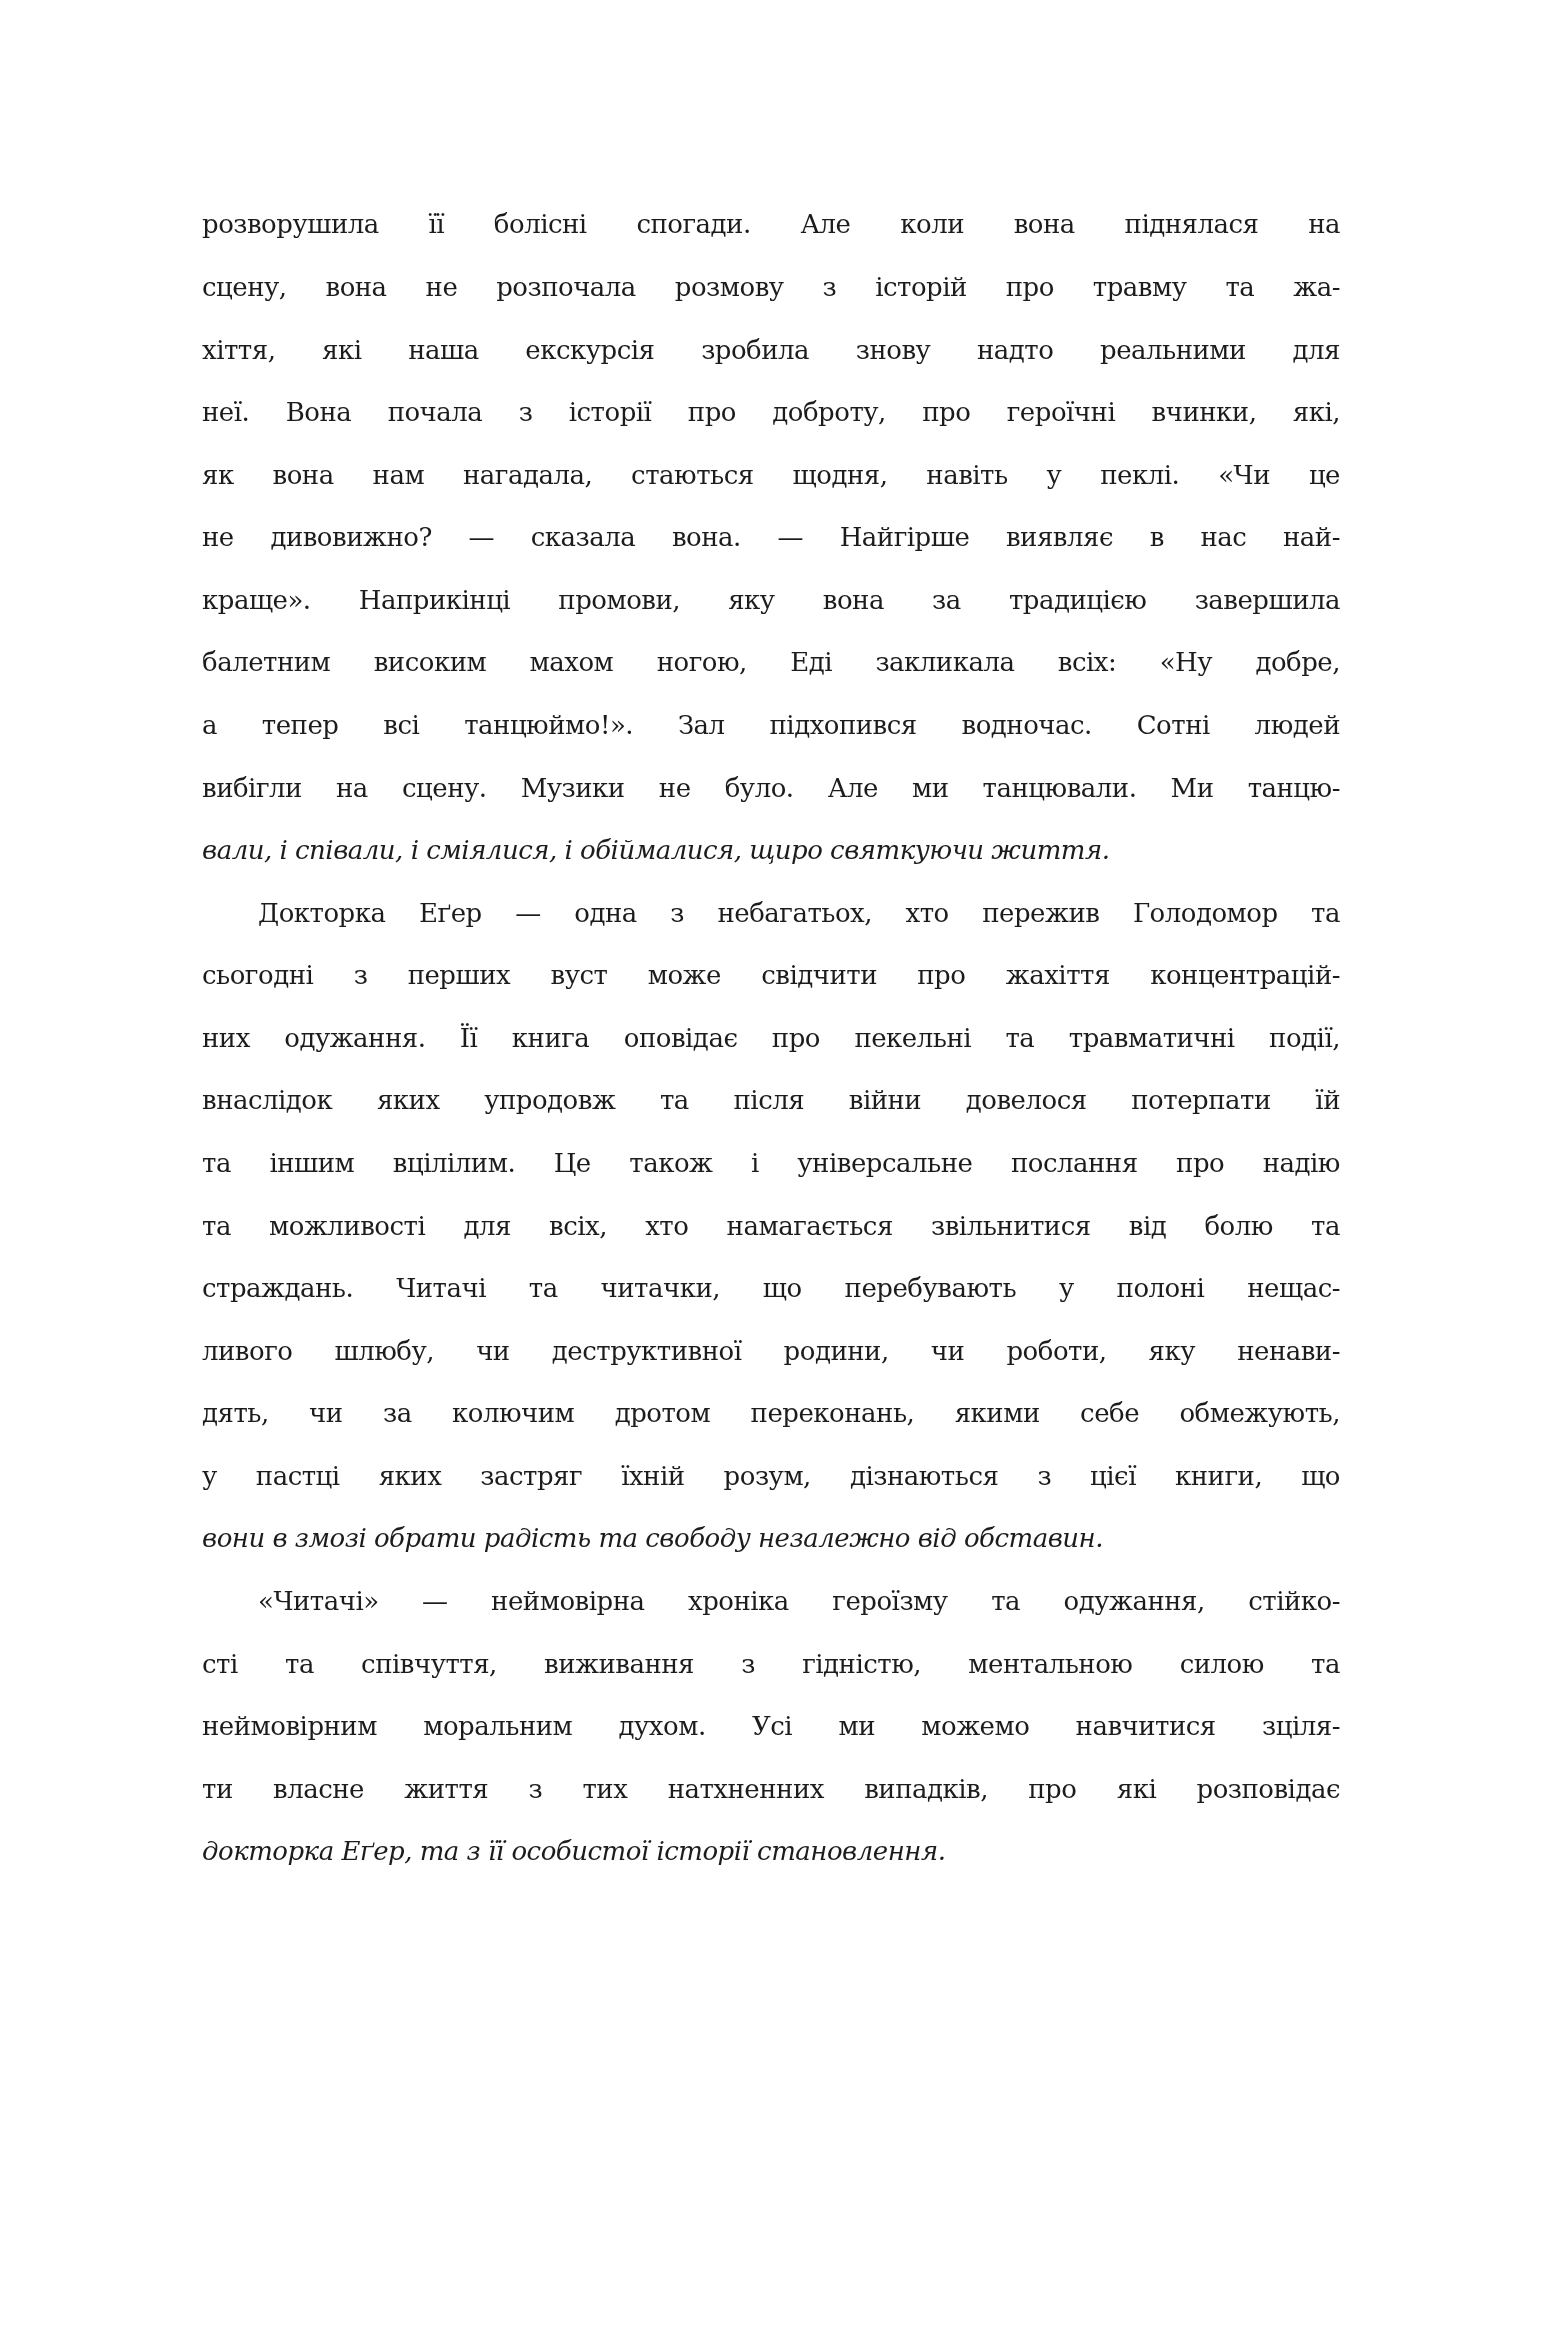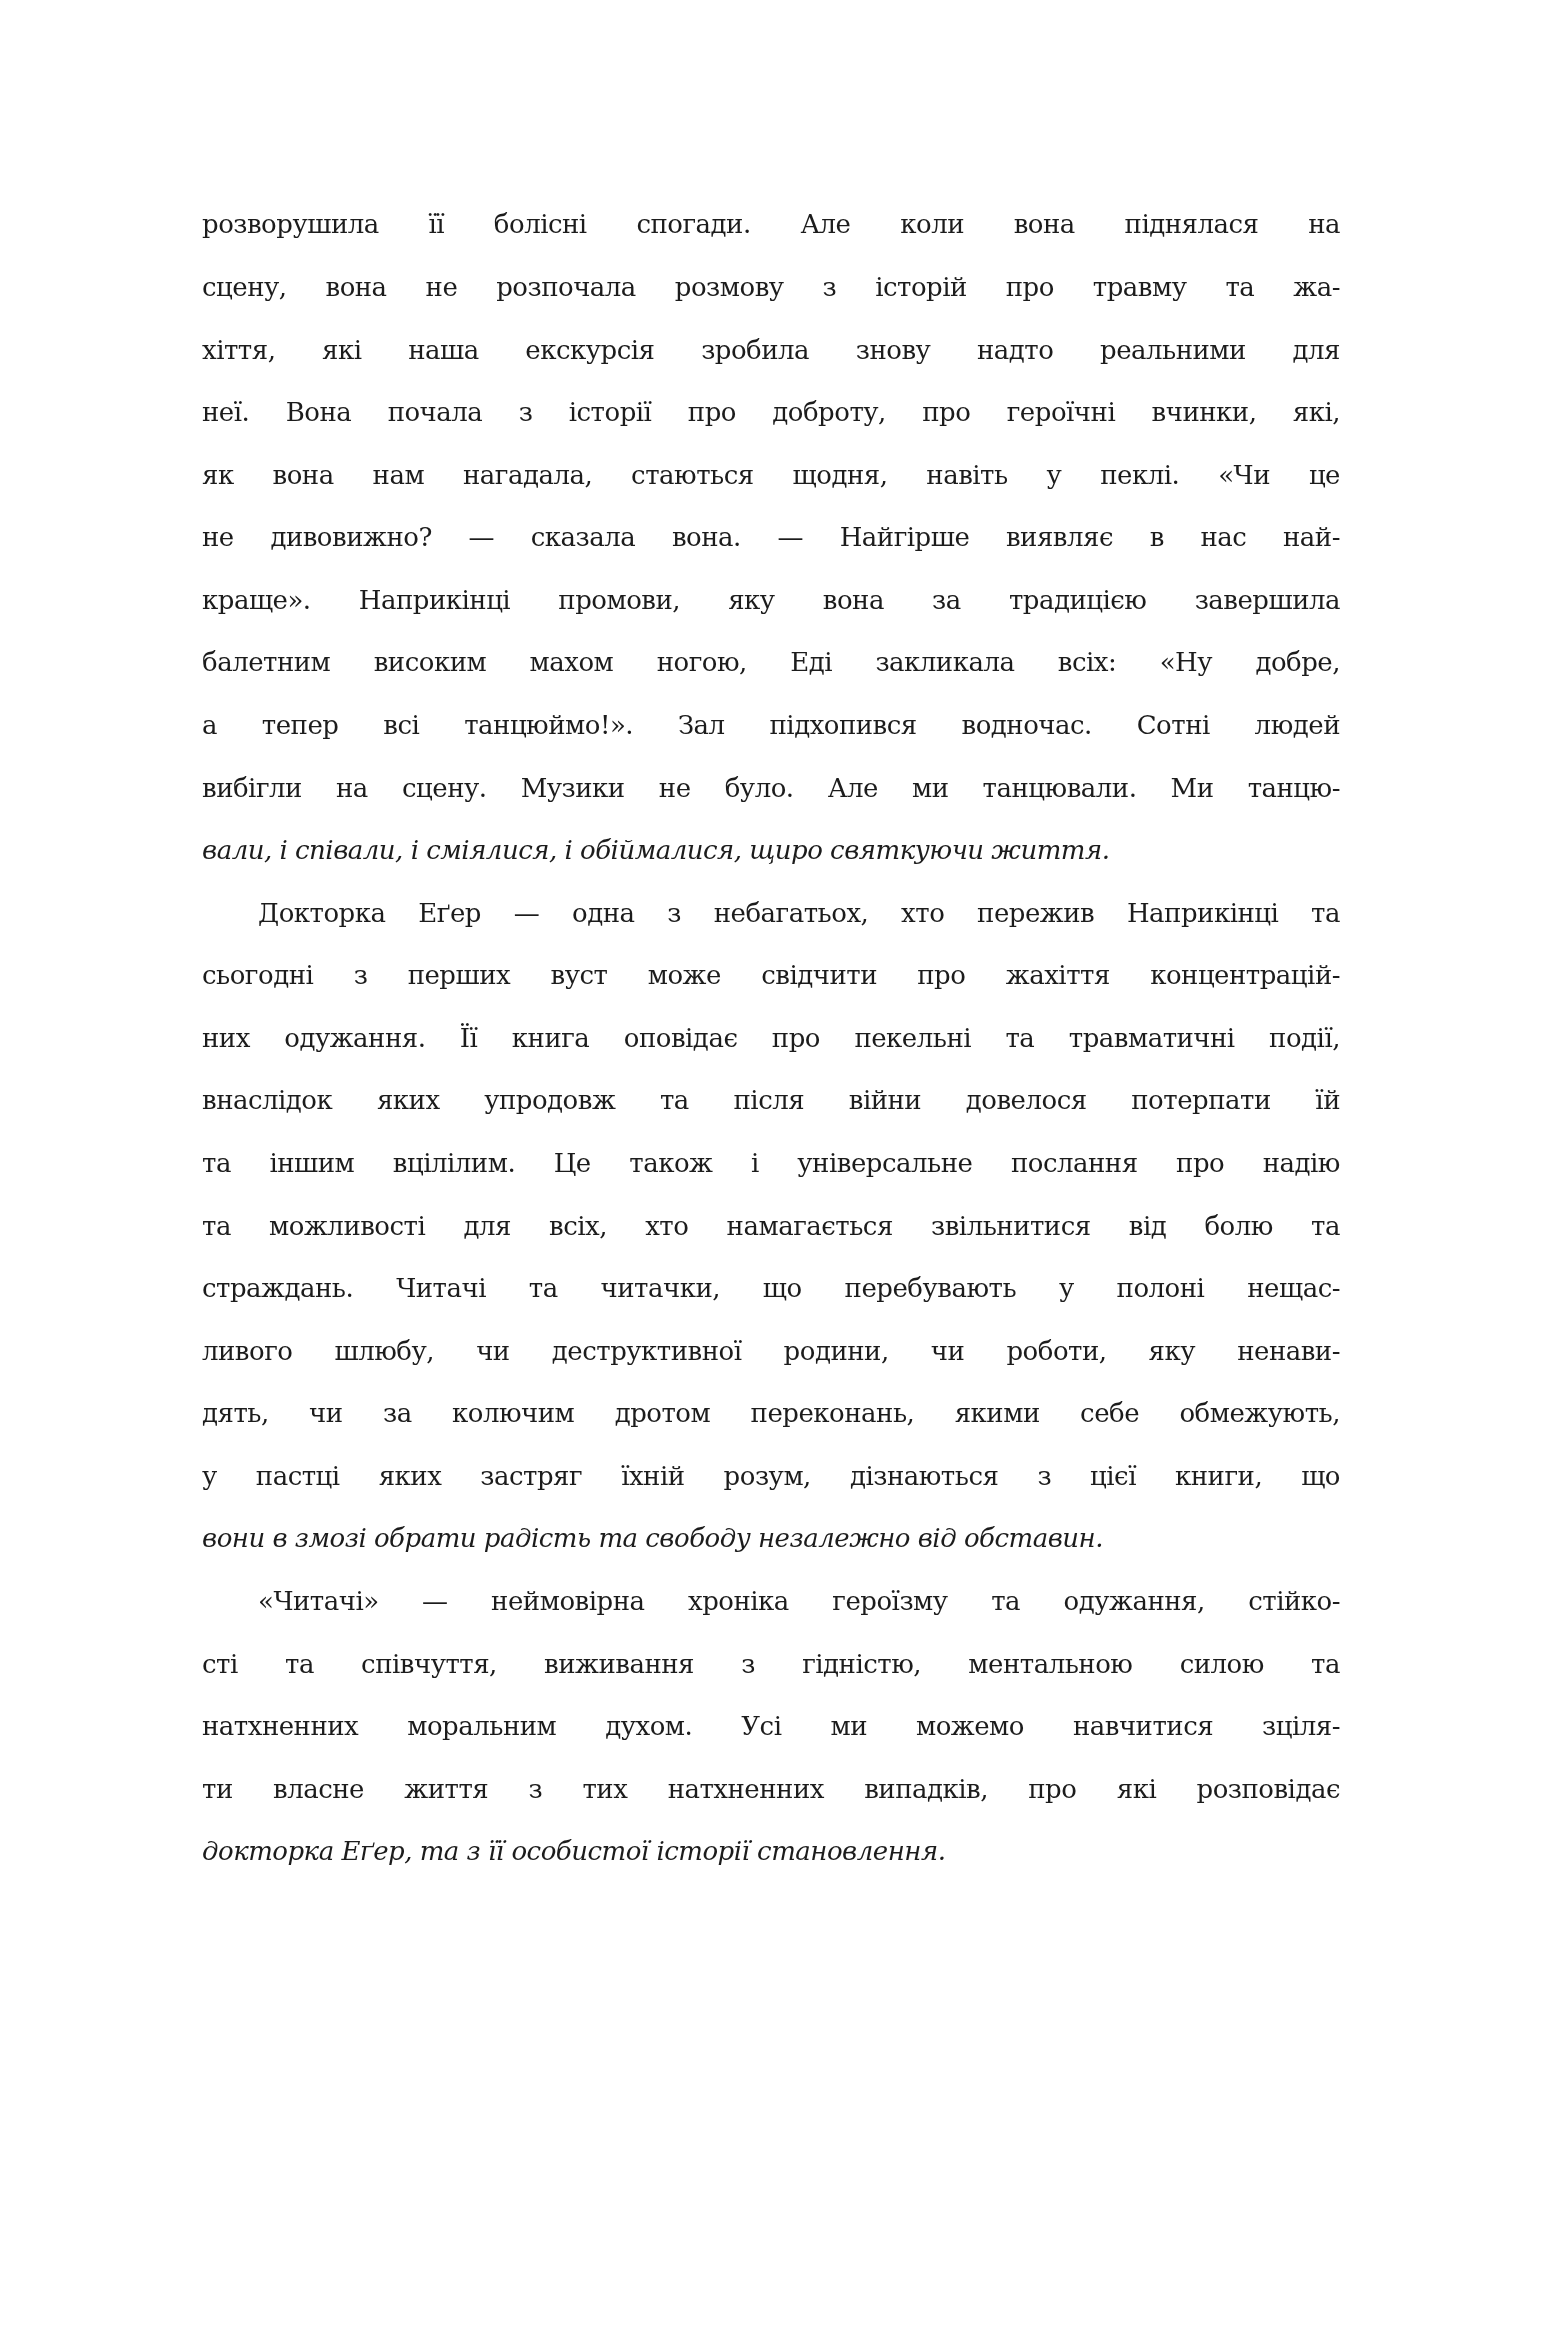--- a/index.html
+++ b/index.html
@@ -68,37 +68,37 @@
     <div class="line" style="top:444px">як вона нам нагадала, стаються щодня, навіть у пеклі. «Чи це</div>
     <div class="line" style="top:506px">не дивовижно? — сказала вона. — Найгірше виявляє в нас най-</div>
     <div class="line" style="top:569px">краще». Наприкінці промови, яку вона за традицією завершила</div>
     <div class="line" style="top:631px">балетним високим махом ногою, Еді закликала всіх: «Ну добре,</div>
     <div class="line" style="top:694px">а тепер всі танцюймо!». Зал підхопився водночас. Сотні людей</div>
     <div class="line" style="top:757px">вибігли на сцену. Музики не було. Але ми танцювали. Ми танцю-</div>
     <div class="line last" style="top:819px">вали, і співали, і сміялися, і обіймалися, щиро святкуючи життя.</div>
   </div>
 
   <div>
-    <div class="line indent" style="top:882px">Докторка Еґер — одна з небагатьох, хто пережив Наприкінці та</div>
+    <div class="line indent" style="top:882px">Докторка Еґер — одна з небагатьох, хто пережив Голодомор та</div>
     <div class="line" style="top:944px">сьогодні з перших вуст може свідчити про жахіття концентрацій-</div>
     <div class="line" style="top:1007px">них одужання. Її книга оповідає про пекельні та травматичні події,</div>
     <div class="line" style="top:1069px">внаслідок яких упродовж та після війни довелося потерпати їй</div>
     <div class="line" style="top:1132px">та іншим вцілілим. Це також і універсальне послання про надію</div>
     <div class="line" style="top:1195px">та можливості для всіх, хто намагається звільнитися від болю та</div>
     <div class="line" style="top:1257px">страждань. Читачі та читачки, що перебувають у полоні нещас-</div>
     <div class="line" style="top:1320px">ливого шлюбу, чи деструктивної родини, чи роботи, яку ненави-</div>
     <div class="line" style="top:1382px">дять, чи за колючим дротом переконань, якими себе обмежують,</div>
     <div class="line" style="top:1445px">у пастці яких застряг їхній розум, дізнаються з цієї книги, що</div>
     <div class="line last" style="top:1507px">вони в змозі обрати радість та свободу незалежно від обставин.</div>
   </div>
 
   <div>
     <div class="line indent" style="top:1570px">«Читачі» — неймовірна хроніка героїзму та одужання, стійко-</div>
     <div class="line" style="top:1633px">сті та співчуття, виживання з гідністю, ментальною силою та</div>
-    <div class="line" style="top:1695px">натхненних моральним духом. Усі ми можемо навчитися зціля-</div>
+    <div class="line" style="top:1695px">неймовірним моральним духом. Усі ми можемо навчитися зціля-</div>
     <div class="line" style="top:1758px">ти власне життя з тих натхненних випадків, про які розповідає</div>
     <div class="line last" style="top:1820px">докторка Еґер, та з її особистої історії становлення.</div>
   </div>
 </div>
 
 <div class="signature">
 </div>
 
 
 </body></html>

